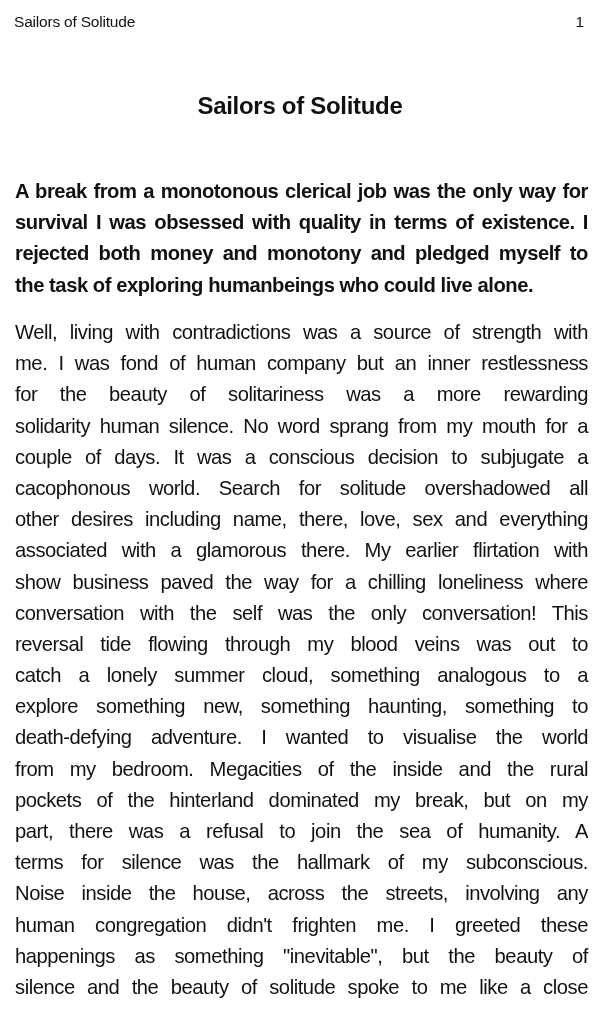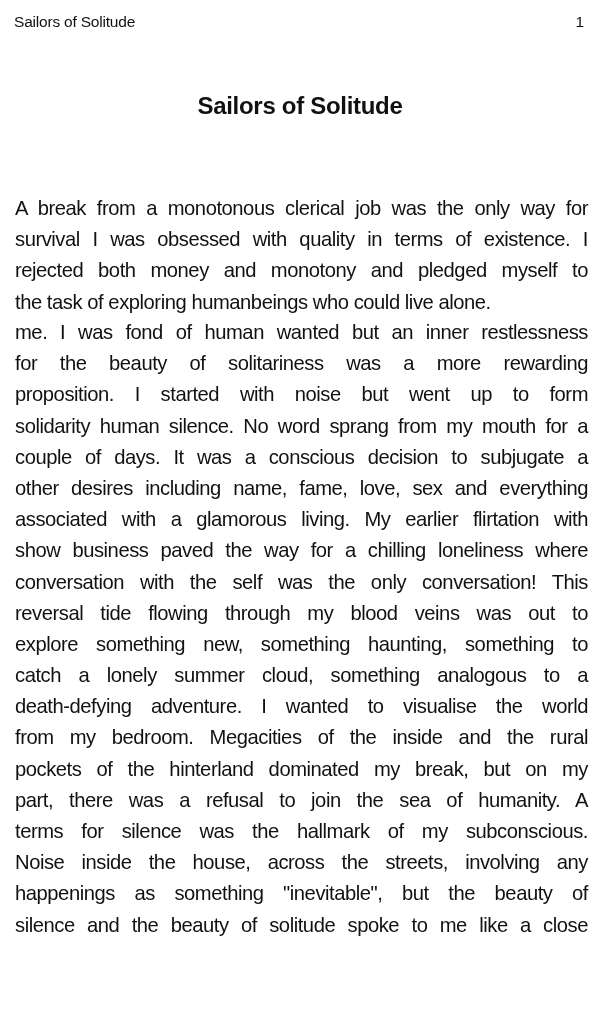--- a/index.html
+++ b/index.html
@@ -53,21 +53,21 @@
       height: 31.2px;
       line-height: 31.2px;
       text-align: justify;
       text-align-last: justify;
       white-space: nowrap;
       overflow: visible;
     }
     .line.last {
       text-align-last: left;
     }
-    #para-1 { top: 193px; }
+    #para-1 { top: 176px; font-weight: bold; }
     #para-2 { top: 317px; }
   </style>
 </head>
 <body>
 
 <div class="running-header">
   <span>Sailors of Solitude</span>
   <span class="page-number">1</span>
 </div>
 
@@ -77,35 +77,37 @@
   <p class="para">
     <span class="line">A break from a monotonous clerical job was the only way for</span>
     <span class="line">survival I was obsessed with quality in terms of existence. I</span>
     <span class="line">rejected both money and monotony and pledged myself to</span>
     <span class="line last">the task of exploring humanbeings who could live alone.</span>
   </p>
 </div>
 
 <div class="body-text" id="para-2">
   <p class="para">
-    <span class="line">me. I was fond of human wanted but an inner restlessness</span>
+    <span class="line">Well, living with contradictions was a source of strength with</span>
+    <span class="line">me. I was fond of human company but an inner restlessness</span>
     <span class="line">for the beauty of solitariness was a more rewarding</span>
-    <span class="line">proposition. I started with noise but went up to form</span>
     <span class="line">solidarity human silence. No word sprang from my mouth for a</span>
     <span class="line">couple of days. It was a conscious decision to subjugate a</span>
-    <span class="line">other desires including name, fame, love, sex and everything</span>
-    <span class="line">associated with a glamorous living. My earlier flirtation with</span>
+    <span class="line">cacophonous world. Search for solitude overshadowed all</span>
+    <span class="line">other desires including name, there, love, sex and everything</span>
+    <span class="line">associated with a glamorous there. My earlier flirtation with</span>
     <span class="line">show business paved the way for a chilling loneliness where</span>
     <span class="line">conversation with the self was the only conversation! This</span>
     <span class="line">reversal tide flowing through my blood veins was out to</span>
+    <span class="line">catch a lonely summer cloud, something analogous to a</span>
     <span class="line">explore something new, something haunting, something to</span>
-    <span class="line">catch a lonely summer cloud, something analogous to a</span>
     <span class="line">death-defying adventure. I wanted to visualise the world</span>
     <span class="line">from my bedroom. Megacities of the inside and the rural</span>
     <span class="line">pockets of the hinterland dominated my break, but on my</span>
     <span class="line">part, there was a refusal to join the sea of humanity. A</span>
     <span class="line">terms for silence was the hallmark of my subconscious.</span>
     <span class="line">Noise inside the house, across the streets, involving any</span>
+    <span class="line">human congregation didn't frighten me. I greeted these</span>
     <span class="line">happenings as something "inevitable", but the beauty of</span>
     <span class="line">silence and the beauty of solitude spoke to me like a close</span>
 
   </p>
 </div>
 
 </body></html>

